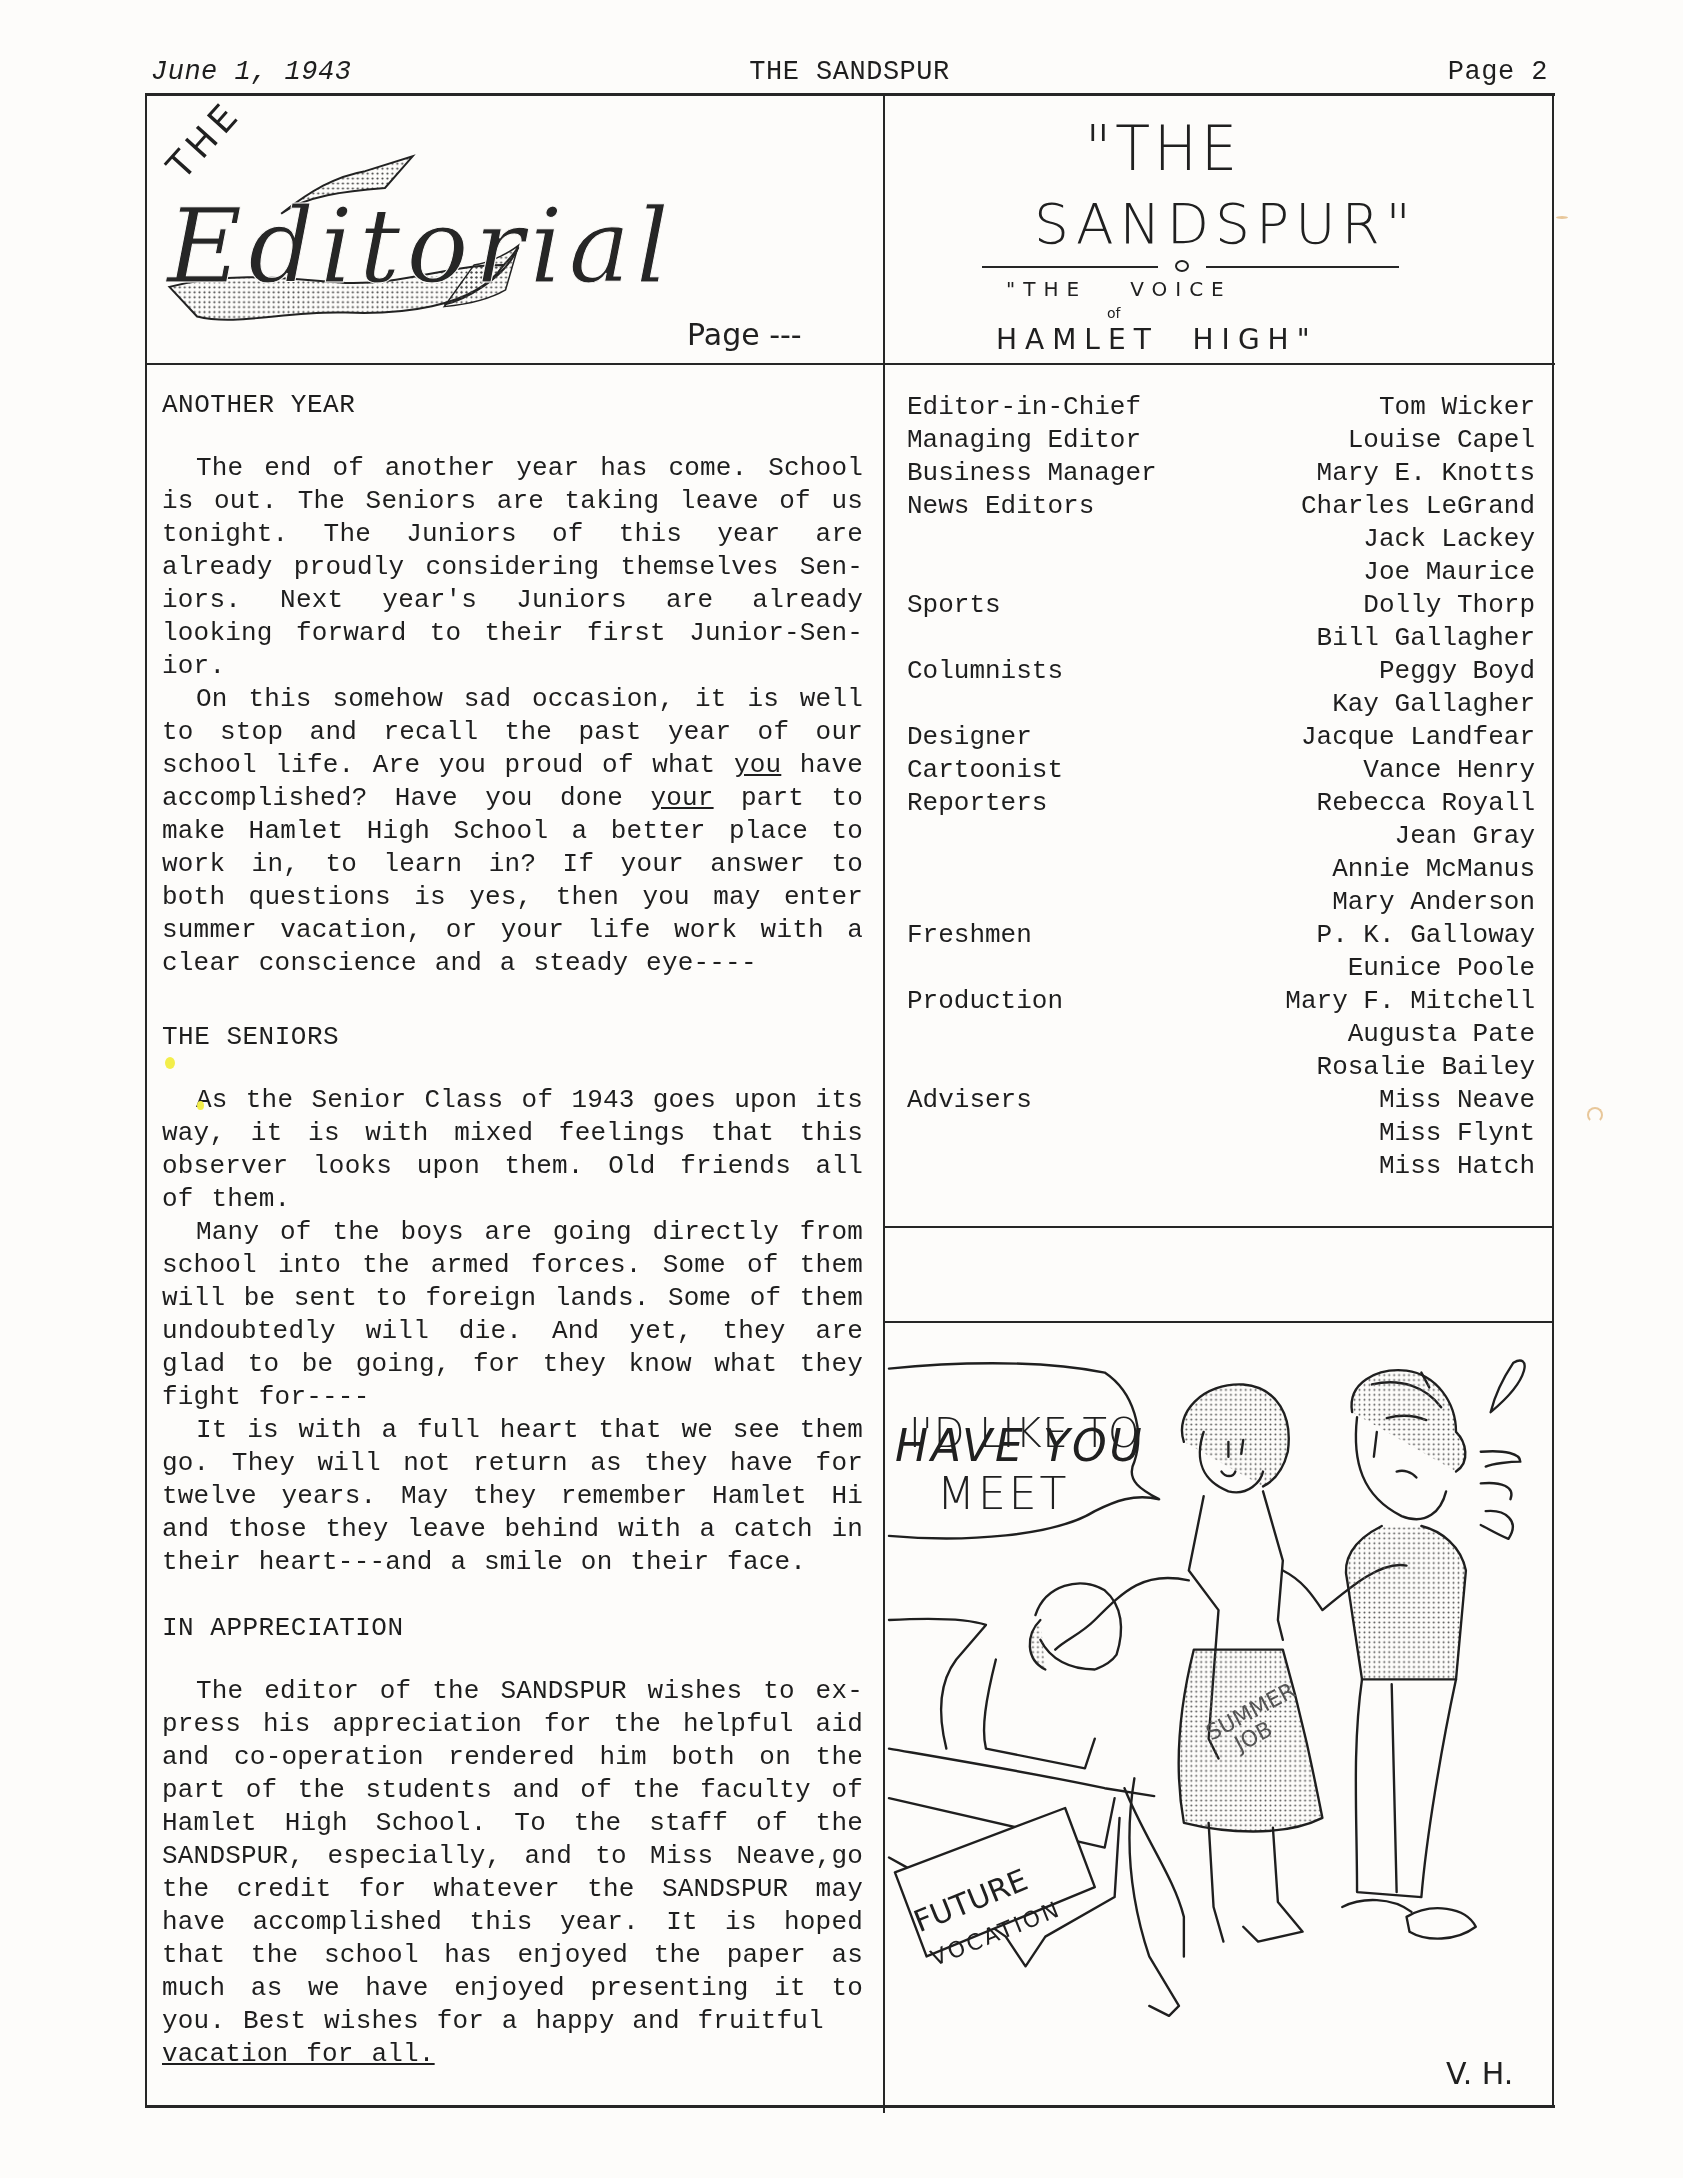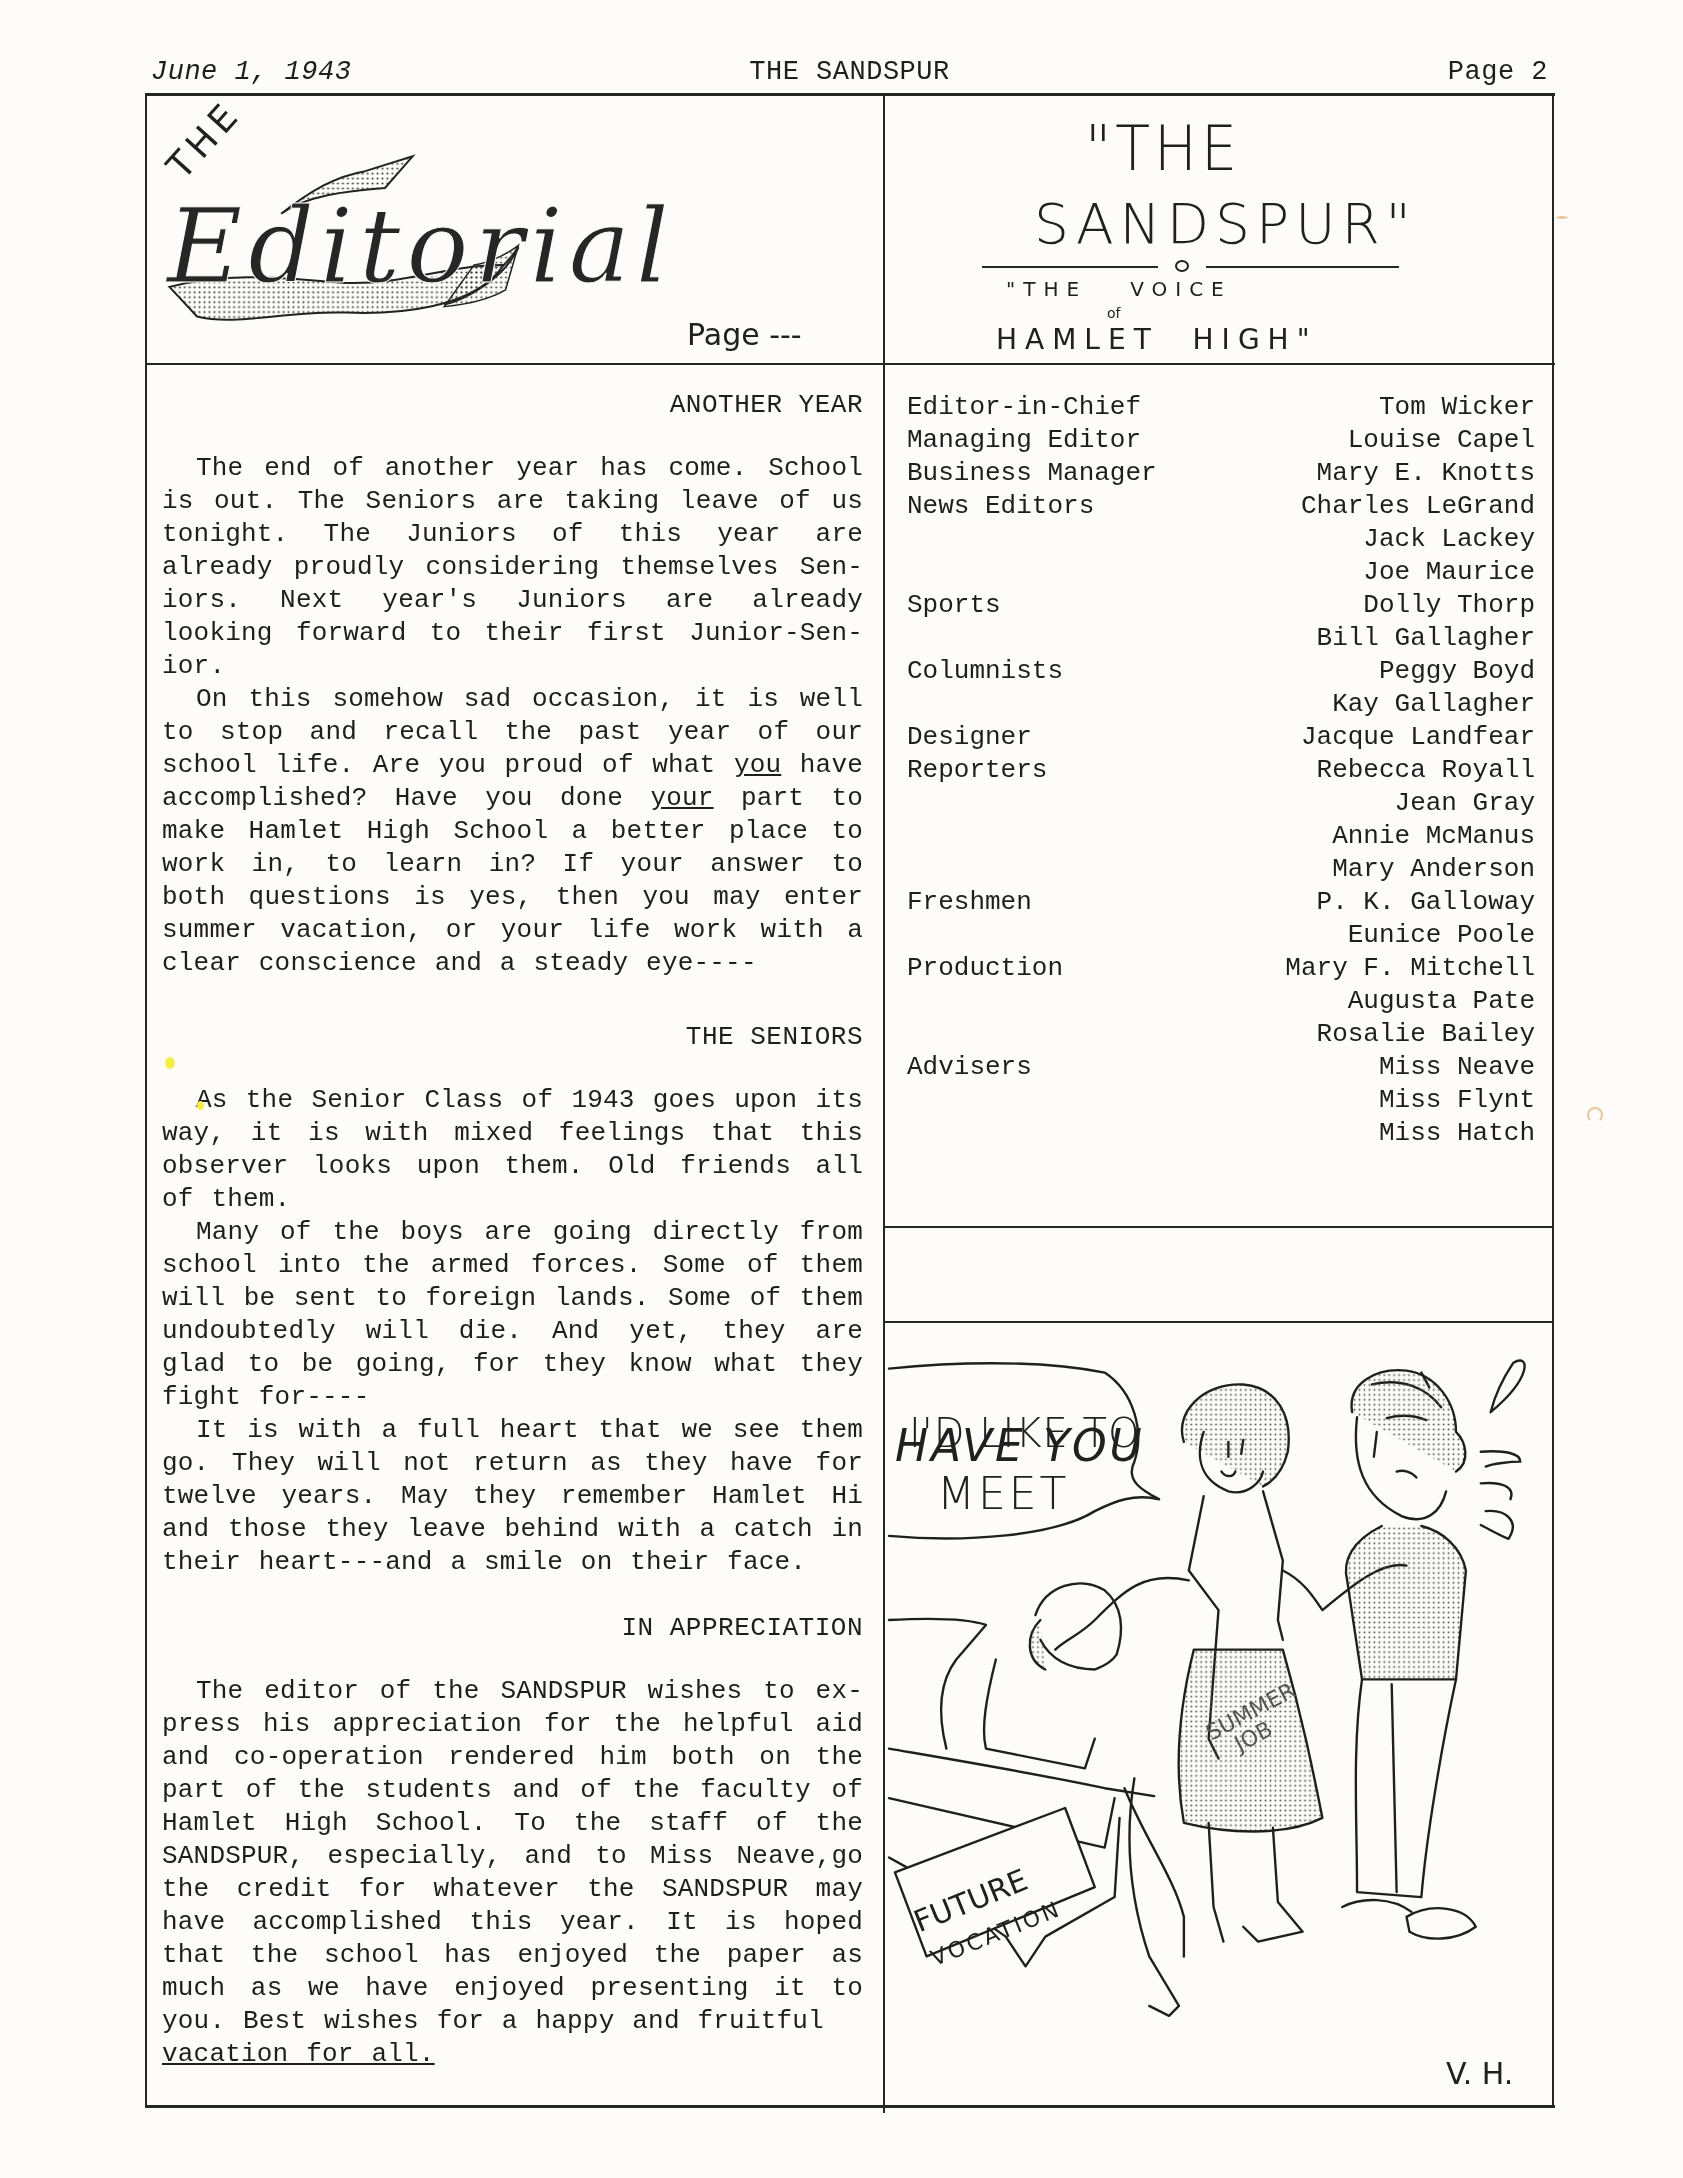--- a/index.html
+++ b/index.html
@@ -27,21 +27,21 @@
     .vline { width: 2px; }
 
     
     .editorial-art { position: absolute; left: 147px; top: 97px; width: 733px; height: 265px; }
     .masthead { position: absolute; left: 887px; top: 97px; width: 665px; height: 265px; }
     .hand { font-family: "DejaVu Sans", sans-serif; color: #202020; }
 
     
     .article-col { position: absolute; left: 162px; top: 388px; width: 701px; }
     .article-title {
-      text-align: right; font-size: 26px; letter-spacing: 0.5px;
+      text-align: left; font-size: 26px; letter-spacing: 0.5px;
       margin: 0 0 30px 0; line-height: 34px;
     }
     .para {
       font-size: 26px; line-height: 33px; text-align: justify;
       text-align-last: left; margin: 0; text-indent: 34px;
       letter-spacing: 0.2px; word-spacing: 2px;
     }
     .u { text-decoration: underline; }
 
     
@@ -157,20 +157,24 @@
       <span class="staff-role">Columnists</span>
       <span class="staff-name">Peggy Boyd</span>
     </div>
     <div class="staff-row">
       <span class="staff-role"></span>
       <span class="staff-name">Kay Gallagher</span>
     </div>
     <div class="staff-row">
       <span class="staff-role">Designer</span>
       <span class="staff-name">Jacque Landfear</span>
+    </div>
+    <div class="staff-row">
+      <span class="staff-role">Cartoonist</span>
+      <span class="staff-name">Vance Henry</span>
     </div>
     <div class="staff-row">
       <span class="staff-role">Reporters</span>
       <span class="staff-name">Rebecca Royall</span>
     </div>
     <div class="staff-row">
       <span class="staff-role"></span>
       <span class="staff-name">Jean Gray</span>
     </div>
     <div class="staff-row">

